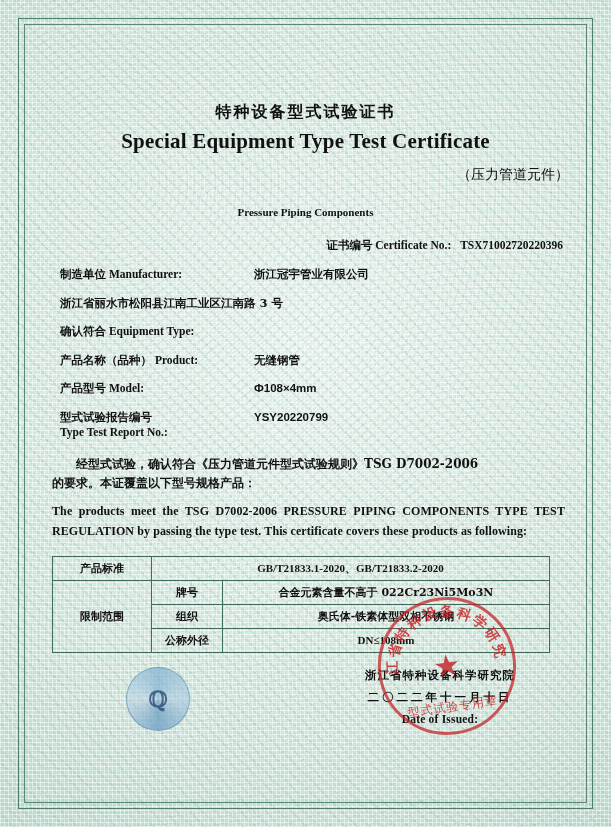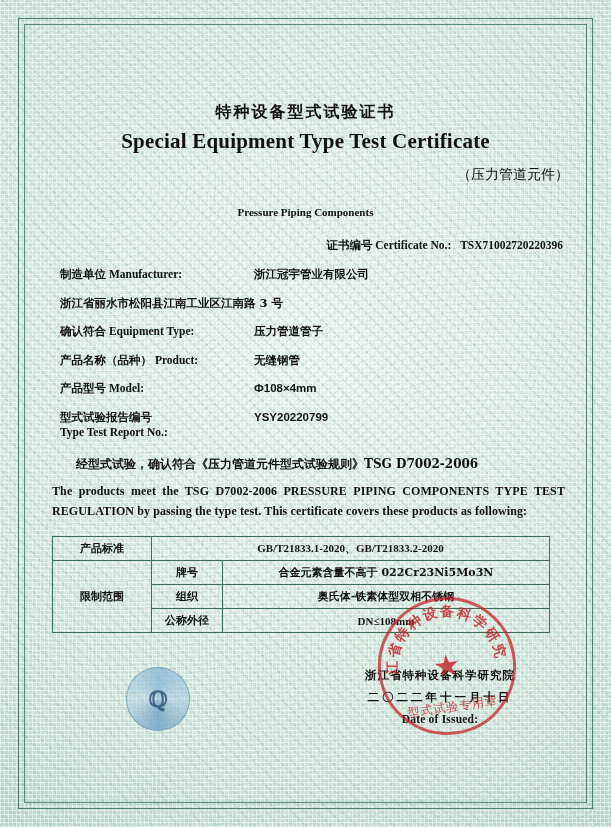--- a/index.html
+++ b/index.html
@@ -295,21 +295,20 @@
 
       <div class="field">
         <div class="val">浙江省丽水市松阳县江南工业区江南路 3 号</div>
       </div>
 
       <div class="field">
         <div class="lab">
           <span class="cn">确认符合</span>
           <span>Equipment Type:</span>
         </div>
-        <div class="val">压力管道管子</div>
       </div>
 
       <div class="field">
         <div class="lab">
           <span class="cn">产品名称（品种）</span>
           <span>Product:</span>
         </div>
         <div class="val">无缝钢管</div>
       </div>
 
@@ -326,20 +325,21 @@
           <span class="cn">型式试验报告编号</span><br>
           <span>Type Test Report No.:</span>
         </div>
         <div class="val latin">YSY20220799</div>
       </div>
 
     </div>
 
     <div class="para">
       <span class="cn">经型式试验，确认符合《压力管道元件型式试验规则》TSG D7002-2006</span>
+      <span class="cn2">的要求。本证覆盖以下型号规格产品：</span>
       <span class="en">The products meet the TSG D7002-2006 PRESSURE PIPING COMPONENTS TYPE TEST REGULATION by passing the type test. This certificate covers these products as following:</span>
     </div>
 
     <table class="spec">
       <tbody>
         <tr>
           <td class="k1">产品标准</td>
           <td class="v latin" colspan="2">GB/T21833.1-2020、GB/T21833.2-2020</td>
         </tr>
         <tr>

